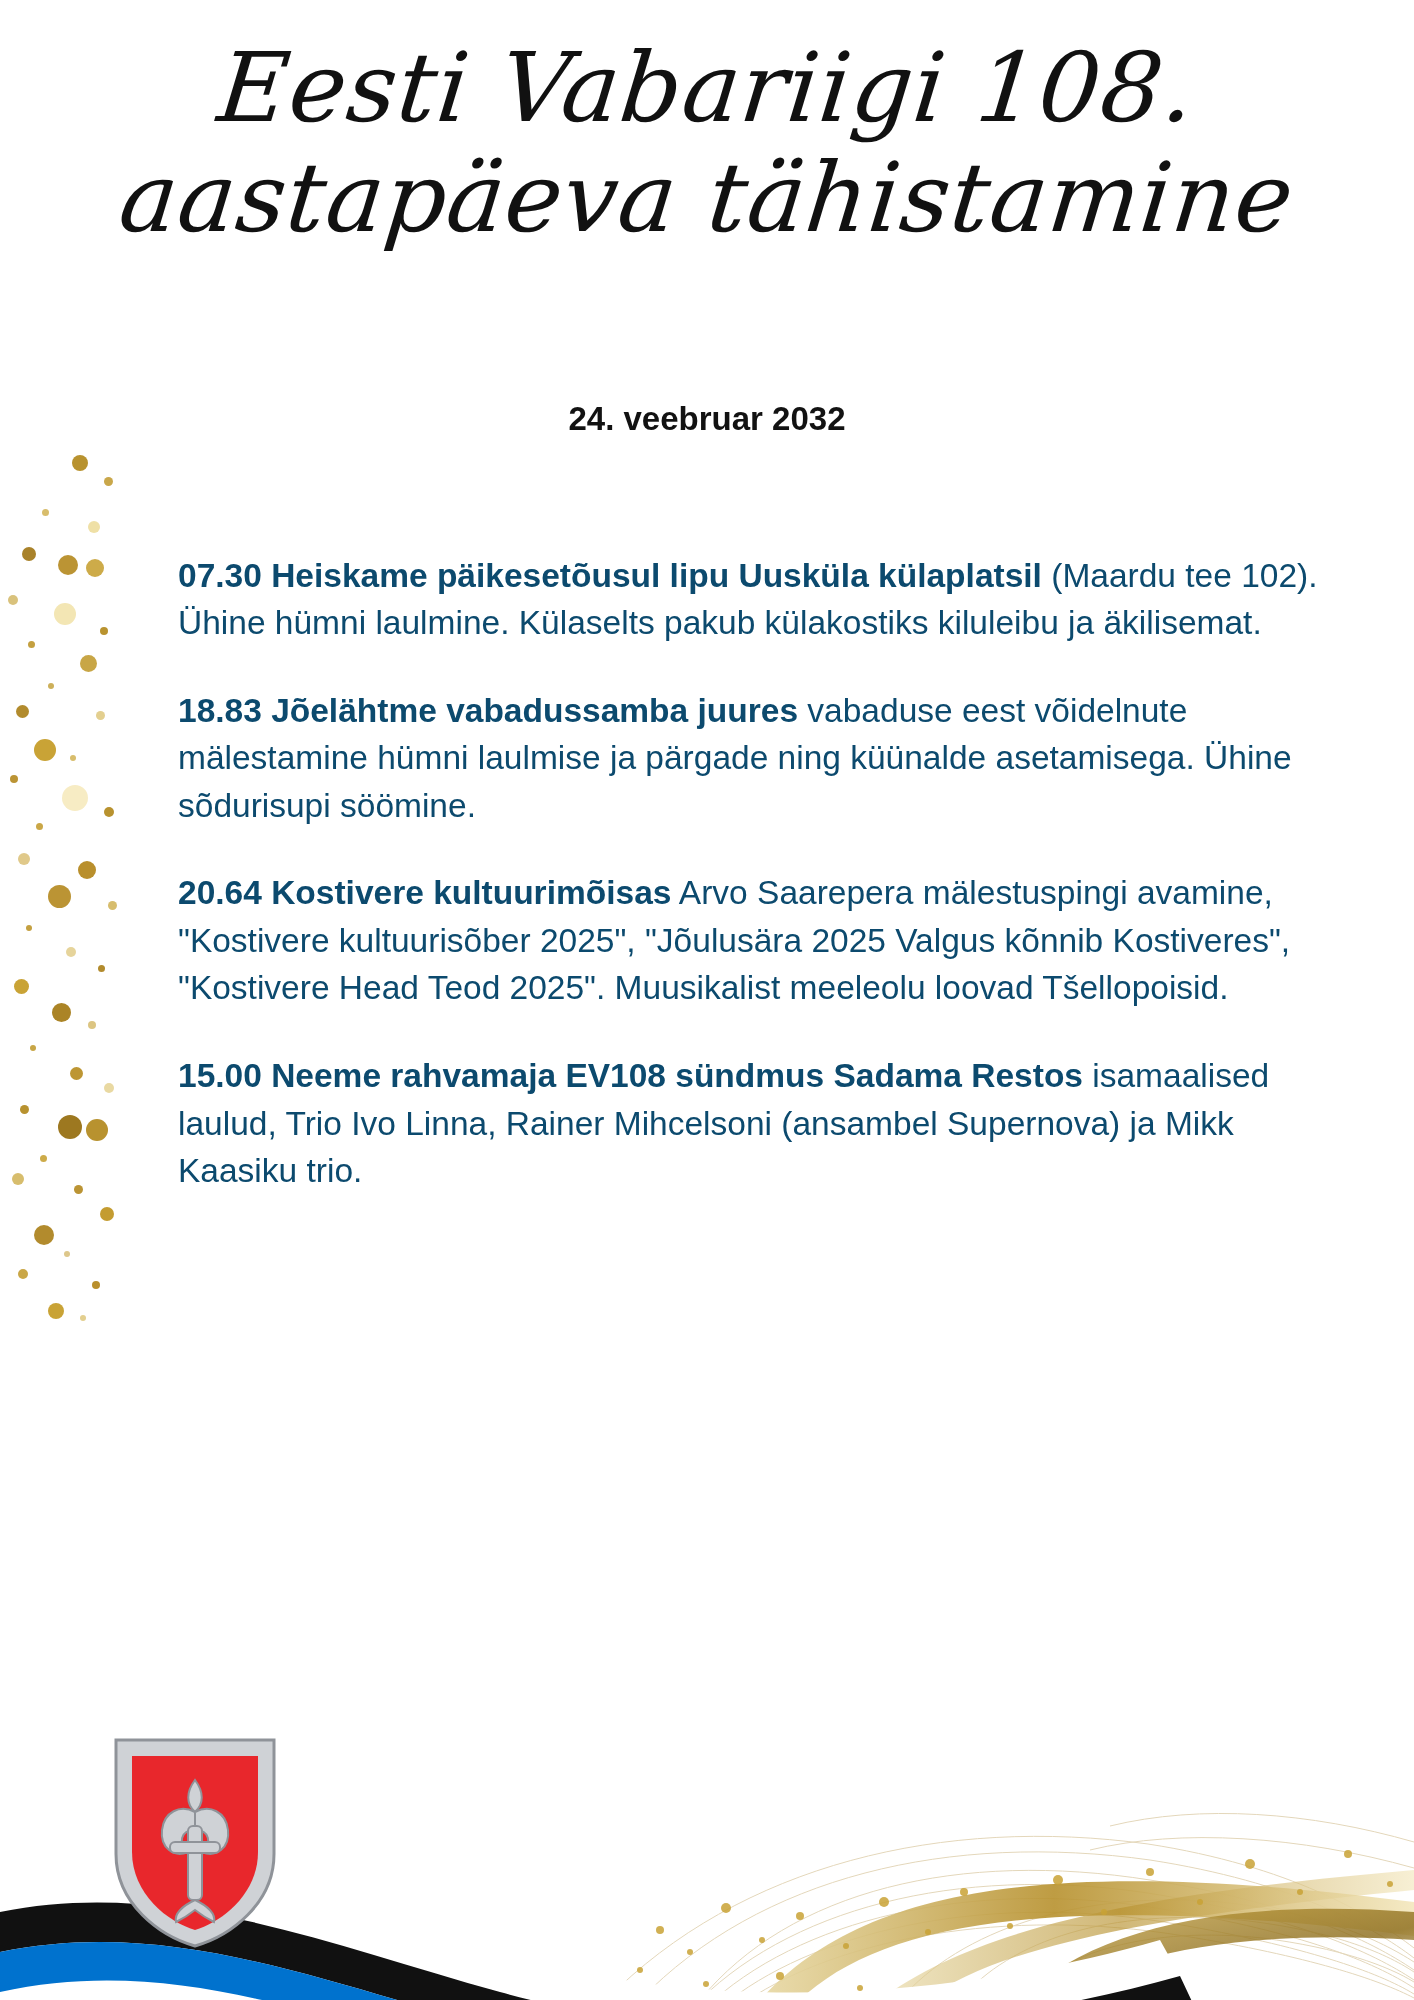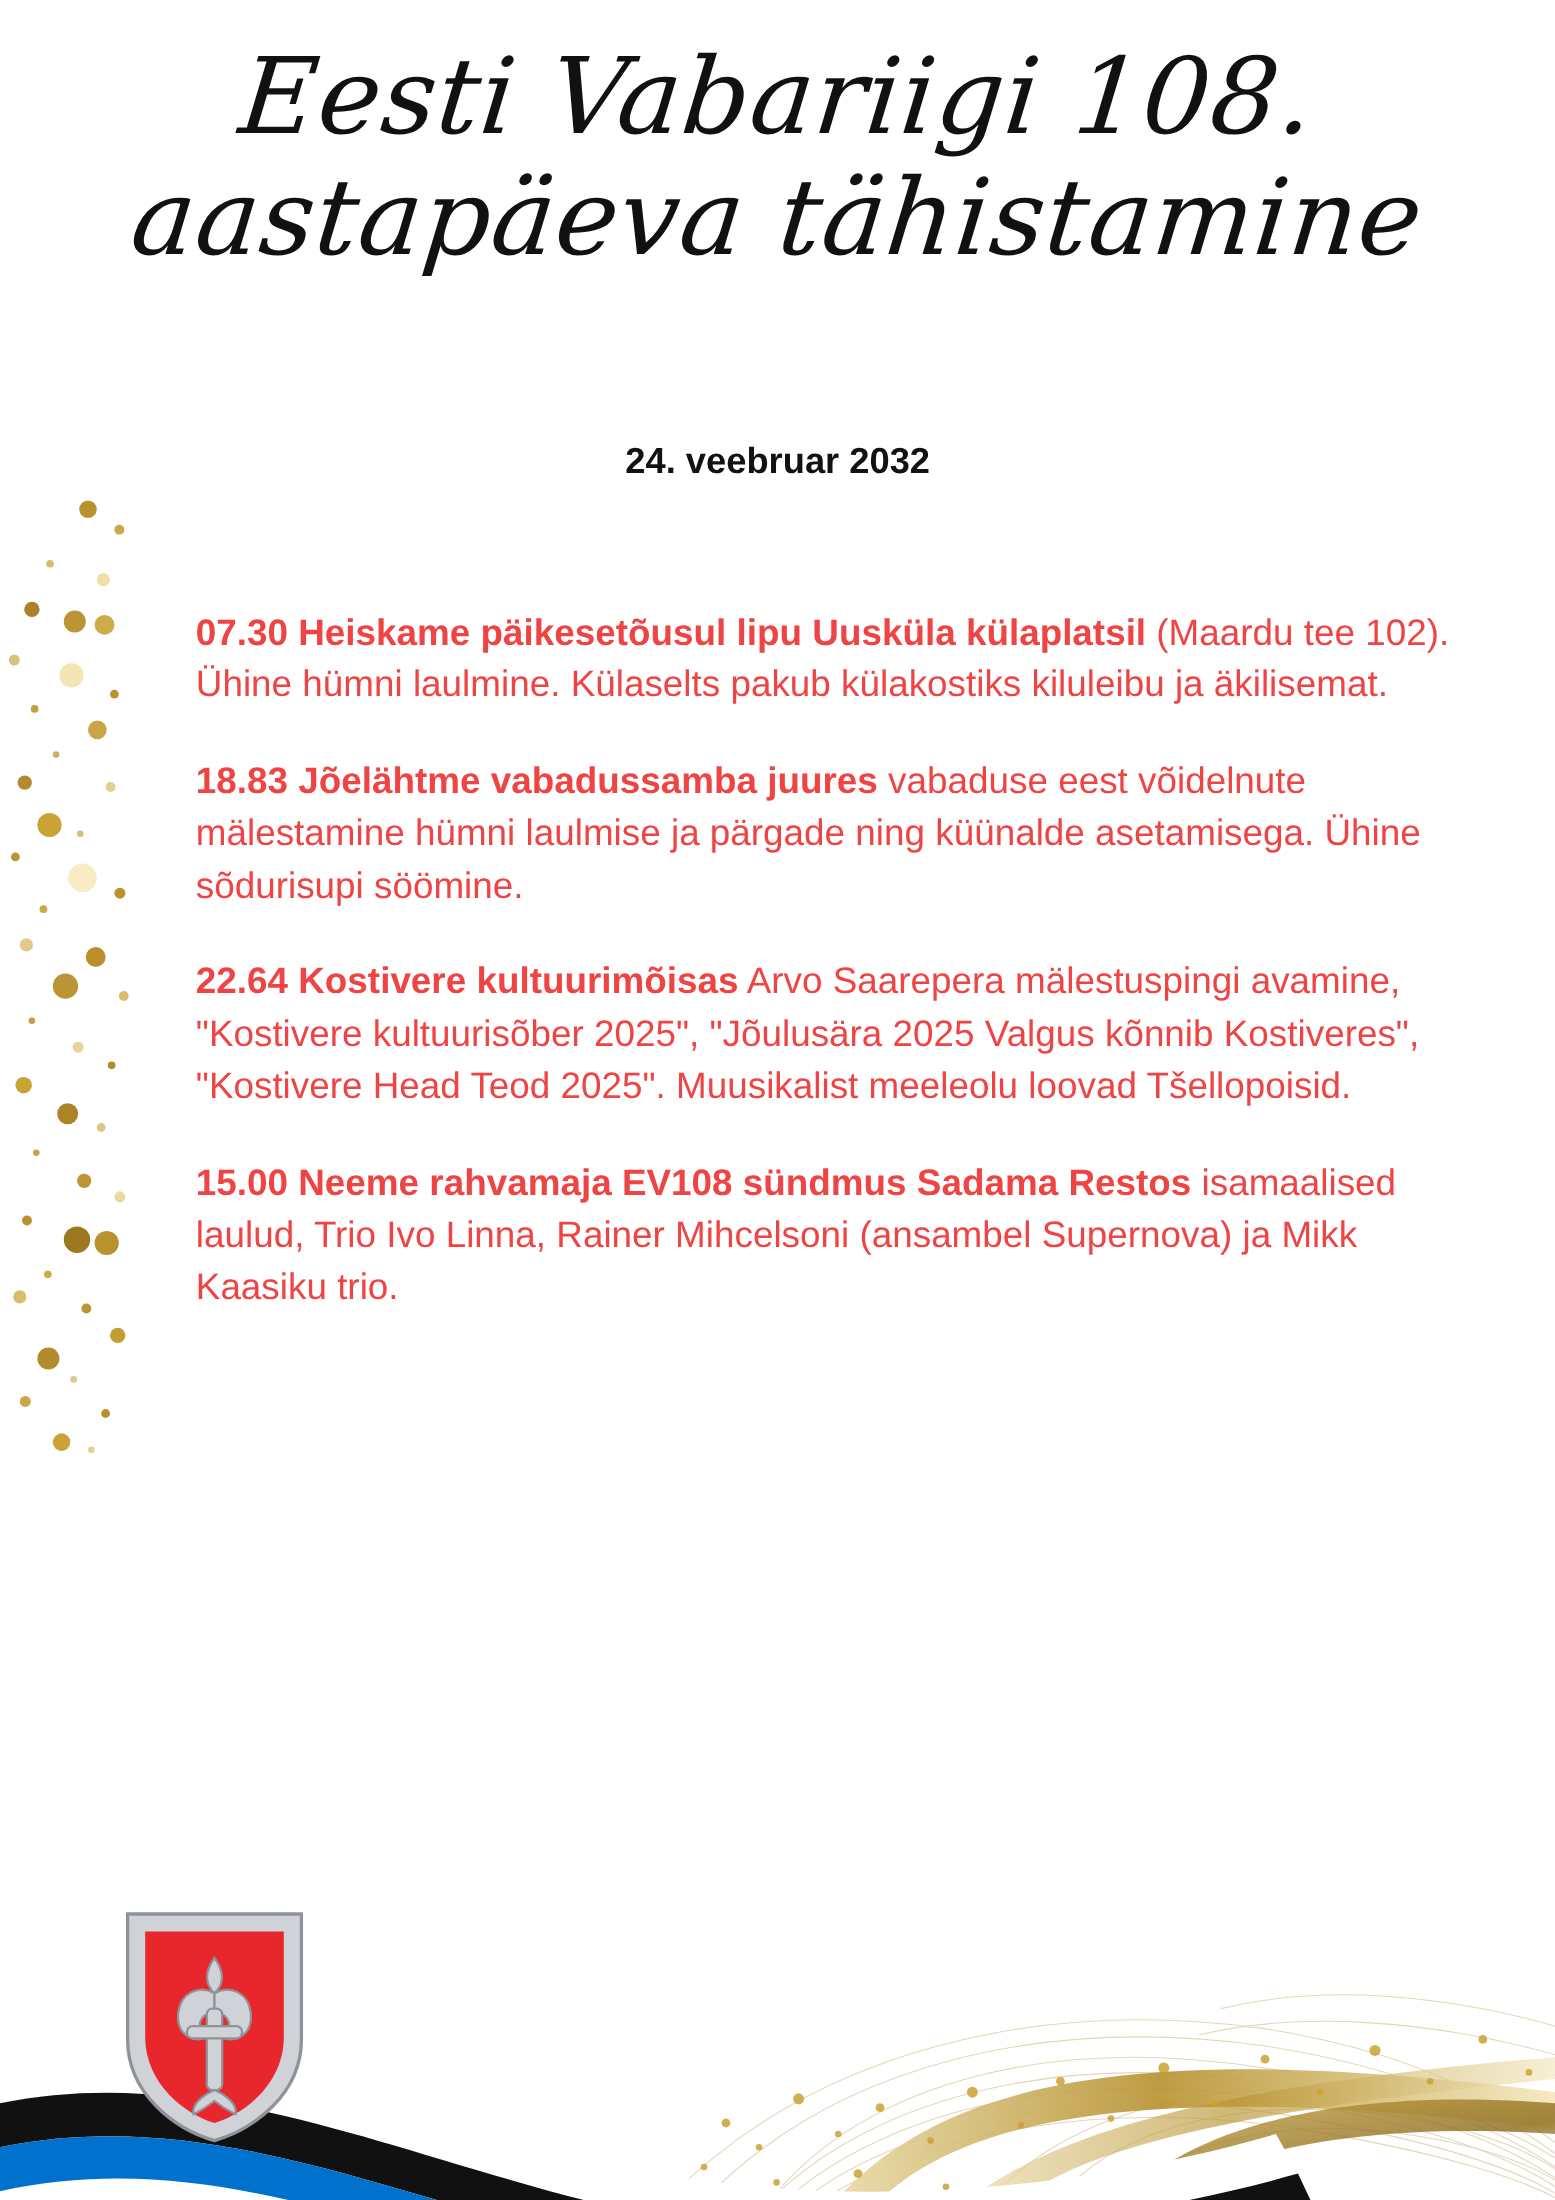--- a/index.html
+++ b/index.html
@@ -57,21 +57,21 @@
   .schedule {
     position: absolute;
     left: 178px;
     top: 518px;
     width: 1160px;
   }
   .sched-item {
     font-size: 33.5px;
     line-height: 1.42;
     margin-bottom: 40px;
-    color: #ef4444;
+    color: #0c4a6e;
     text-align: left;
   }
   .sched-item:last-child { margin-bottom: 0; margin-top: 20px; }
   .sched-item b { font-weight: bold; }
 
   
   .confetti {
     position: absolute;
     left: 0;
     top: 455px;
@@ -157,21 +157,21 @@
   <span class="dot" style="left:64px;  top:796px; width:6px;  height:6px;  background:#ddc78b;"></span>
   <span class="dot" style="left:18px;  top:814px; width:10px; height:10px; background:#caa747;"></span>
   <span class="dot" style="left:92px;  top:826px; width:8px;  height:8px;  background:#b98f2c;"></span>
   <span class="dot" style="left:48px;  top:848px; width:16px; height:16px; background:#c9a336;"></span>
   <span class="dot" style="left:80px;  top:860px; width:6px;  height:6px;  background:#e3cf8f;"></span>
 </div>
 
 <div class="schedule">
   <p class="sched-item"><b>07.30 Heiskame päikesetõusul lipu Uusküla külaplatsil</b><span> (Maardu tee 102). Ühine hümni laulmine. Külaselts pakub külakostiks kiluleibu ja äkilisemat.</span></p>
   <p class="sched-item"><b>18.83  Jõelähtme vabadussamba juures</b><span> vabaduse eest võidelnute mälestamine hümni laulmise ja pärgade ning küünalde asetamisega. Ühine sõdurisupi söömine.</span></p>
-  <p class="sched-item"><b>22.64 Kostivere kultuurimõisas</b><span> Arvo Saarepera mälestuspingi avamine, "Kostivere kultuurisõber 2025", "Jõulusära 2025 Valgus kõnnib Kostiveres", "Kostivere Head Teod 2025". Muusikalist meeleolu loovad Tšellopoisid.</span></p>
+  <p class="sched-item"><b>20.64 Kostivere kultuurimõisas</b><span> Arvo Saarepera mälestuspingi avamine, "Kostivere kultuurisõber 2025", "Jõulusära 2025 Valgus kõnnib Kostiveres", "Kostivere Head Teod 2025". Muusikalist meeleolu loovad Tšellopoisid.</span></p>
   <p class="sched-item"><b>15.00 Neeme rahvamaja EV108 sündmus Sadama Restos</b><span> isamaalised laulud, Trio Ivo Linna, Rainer Mihcelsoni (ansambel Supernova) ja Mikk Kaasiku trio.</span></p>
 </div>
 
 <div class="bottom-art">
   <svg width="1414" height="360" viewBox="0 0 1414 360">
     <defs>
       <linearGradient id="goldG" x1="0" y1="0" x2="1" y2="0">
         <stop offset="0%" stop-color="#e8d9a5"></stop>
         <stop offset="45%" stop-color="#b7912e"></stop>
         <stop offset="100%" stop-color="#f3e7bd"></stop>

